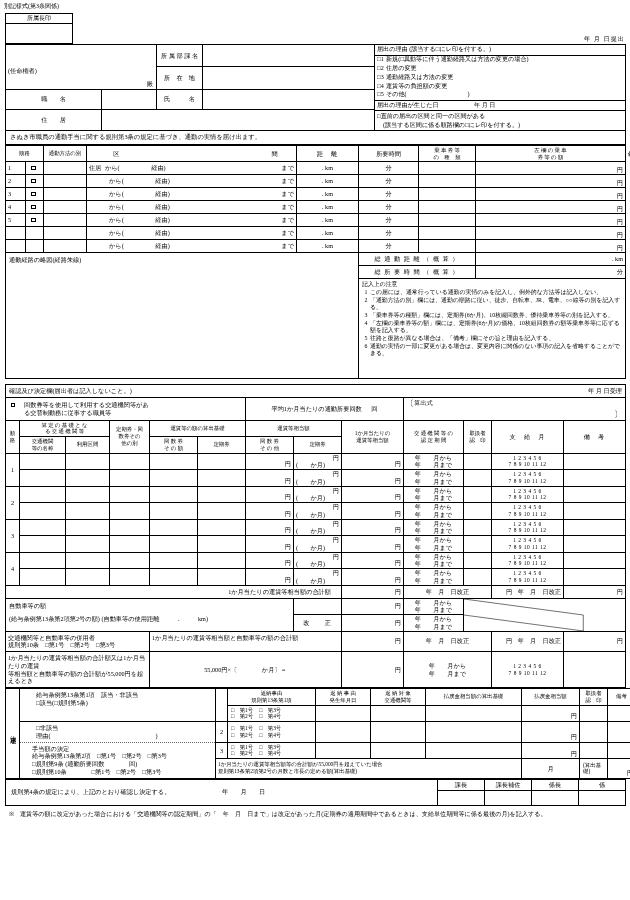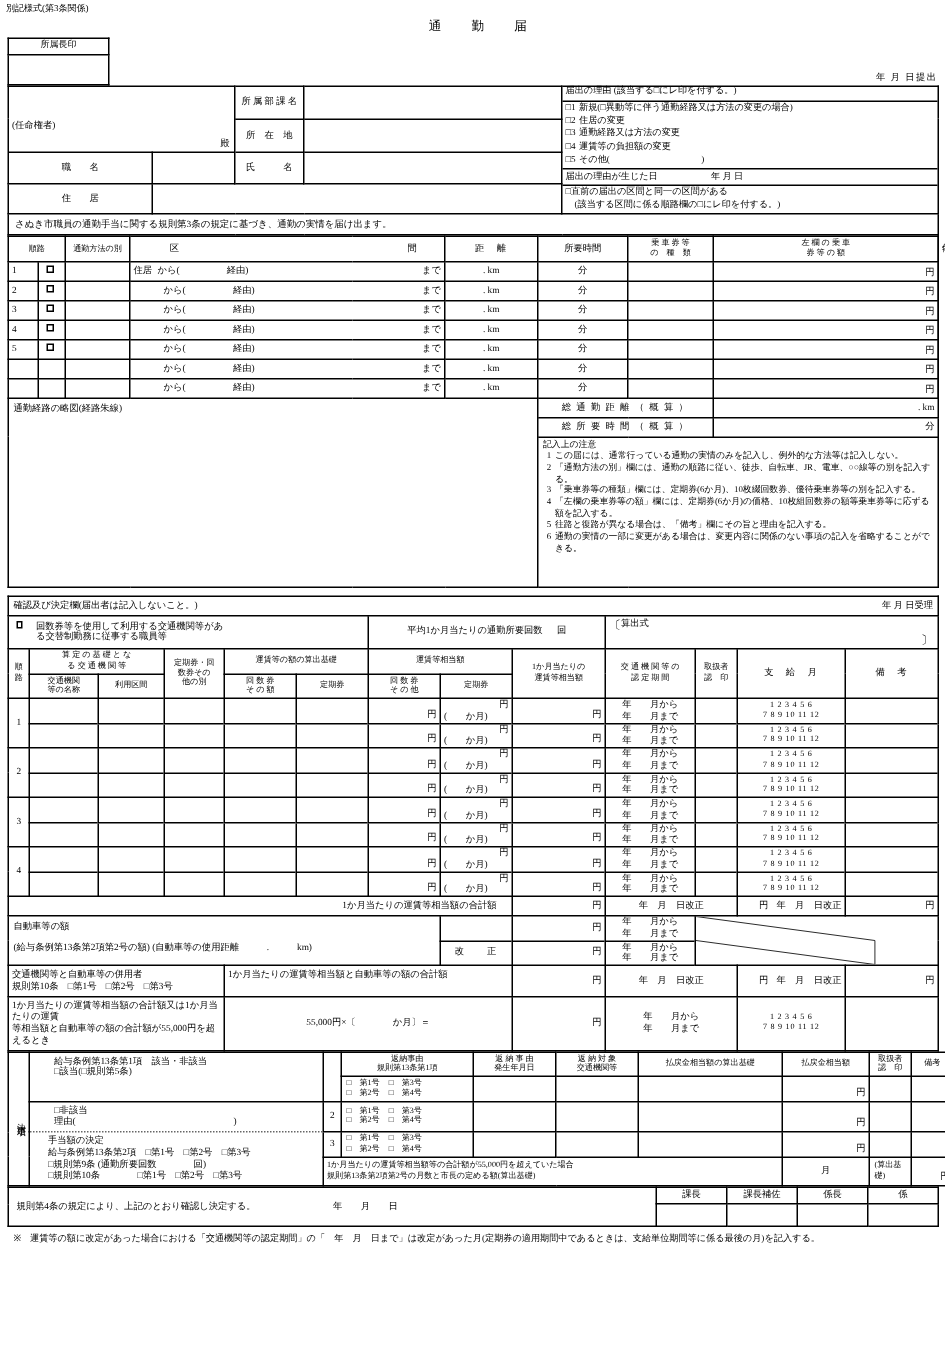--- a/index.html
+++ b/index.html
@@ -67,21 +67,20 @@
   .mono-nums { letter-spacing:0.5px; }
   .h11 { height:11px; }
   .h13 { height:13px; }
 </style>
 </head>
 <body>
 
 <div class="page">
 
   <div class="formcode">別記様式(第3条関係)</div>
-  <div class="titlerow">通 勤 届</div>
 
   <div class="hdrwrap">
 
     <table style="width:100%;border:none;">
       <tbody>
           <tr>
         <td class="nb top" style="width:70px;padding:0;">
           <table class="stamp">
             <tbody>
                   <tr>

